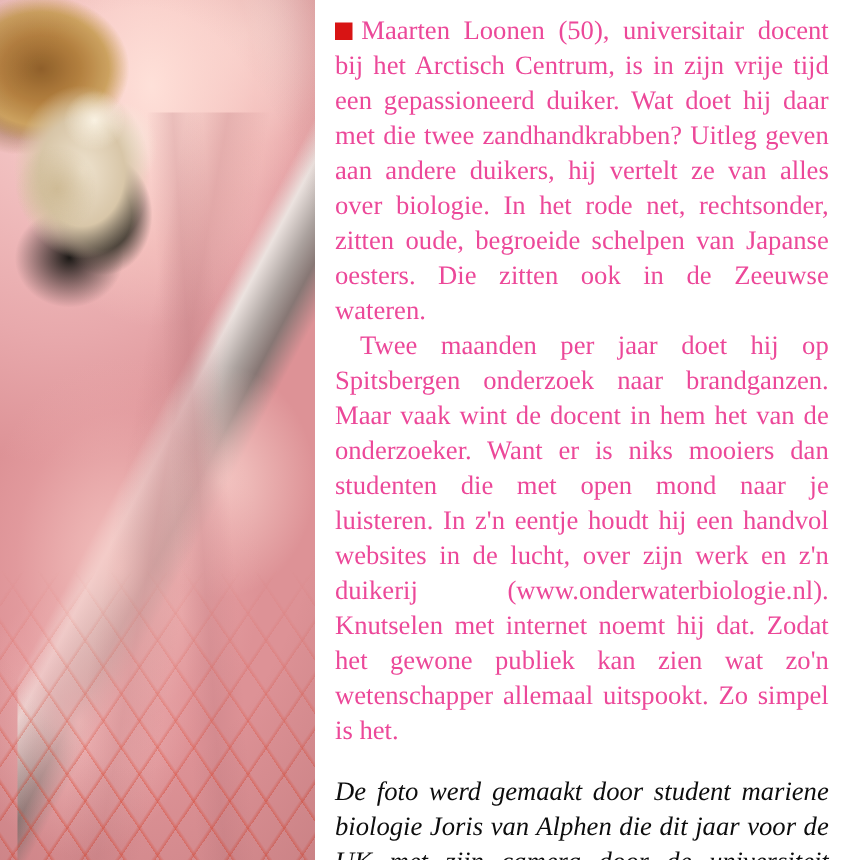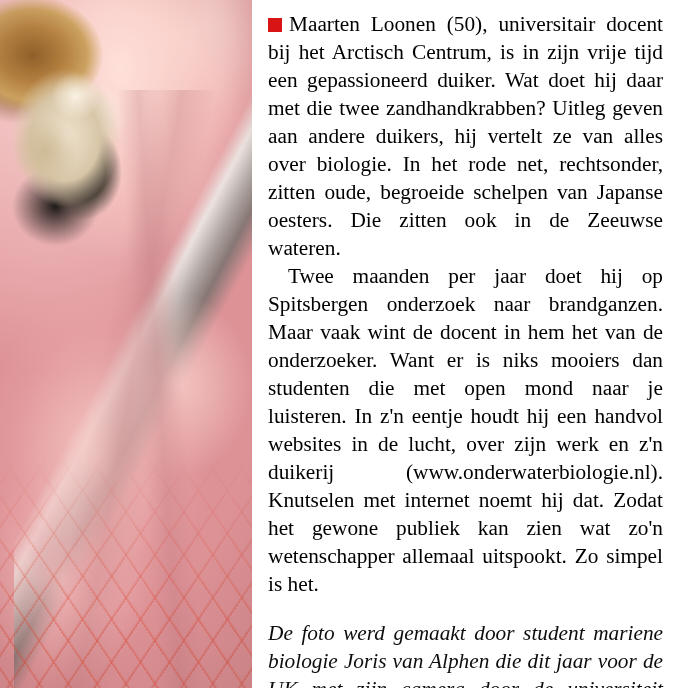--- a/index.html
+++ b/index.html
@@ -98,21 +98,21 @@
     width: 425px;
     height: 688px;
     background: #ffffff;
     box-sizing: border-box;
     padding: 10px 14px 6px 16px;
   }
   .body-text {
     font-family: "Liberation Serif", serif;
     font-size: 21.3px;
     line-height: 1.315;
-    color: #000000;
+    color: #ec4899;
     text-align: justify;
     text-justify: inter-word;
     margin: 0;
     hyphens: manual;
   }
   .para-2 {
     text-indent: 20px;
     margin-top: 0;
   }
   .square-bullet {

